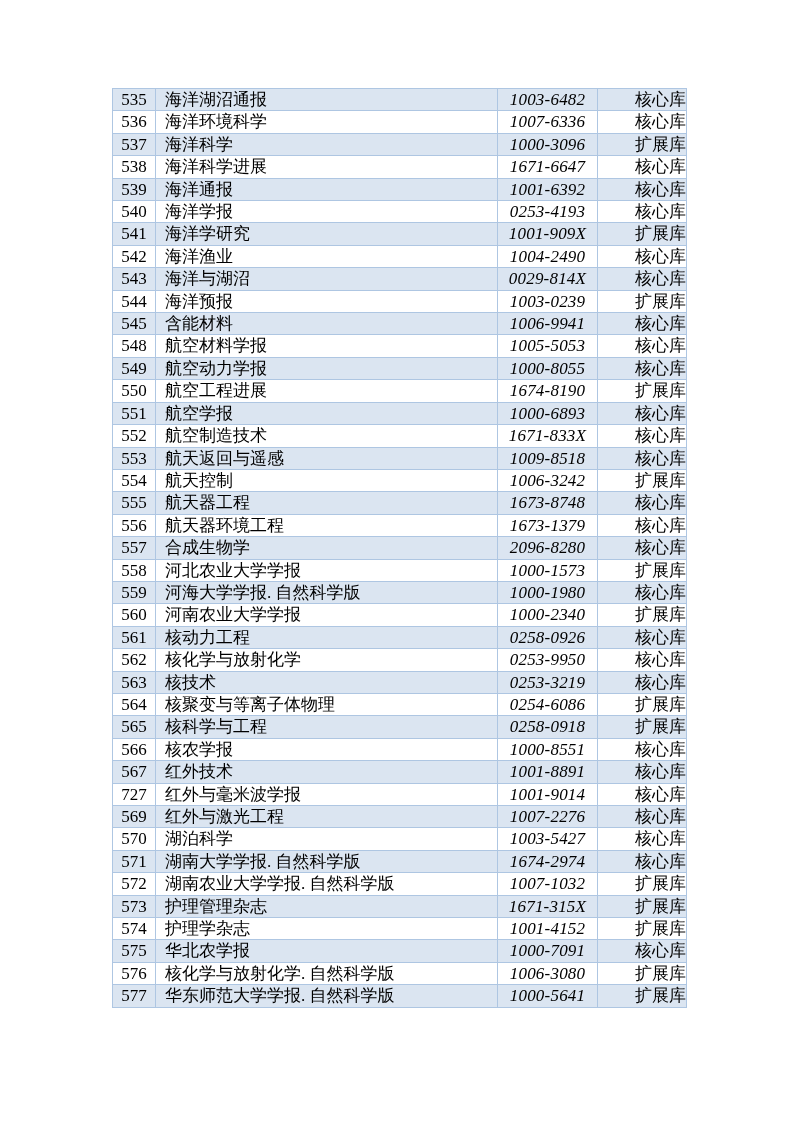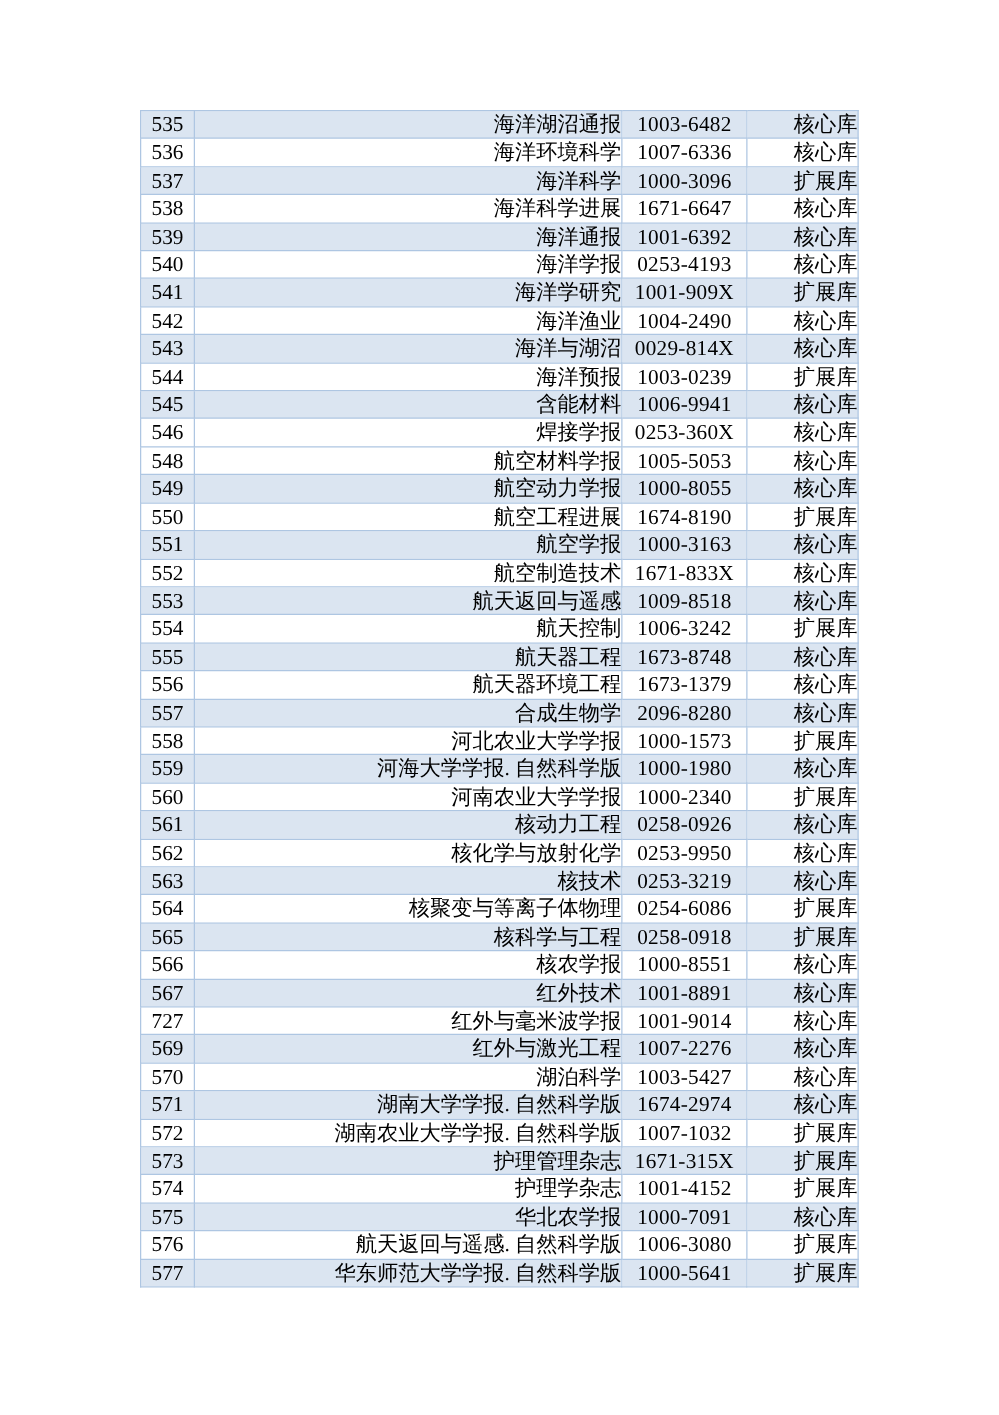--- a/index.html
+++ b/index.html
@@ -39,22 +39,22 @@
     color: var(--ink);
     padding: 0;
     height: 21.2px;
     line-height: 21.4px;
     white-space: nowrap;
     overflow: hidden;
     vertical-align: middle;
   }
   table.journal tr.shaded td { background: var(--shade); }
   table.journal td.c-no   { text-align: center; }
-  table.journal td.c-name { text-align: right; padding-left: 9px; margin-top: 36px; }
-  table.journal td.c-issn { text-align: center; letter-spacing: 0.2px; }
+  table.journal td.c-name { text-align: left; padding-left: 9px; margin-top: 36px; }
+  table.journal td.c-issn { text-align: center; letter-spacing: 0.2px; font-style: italic; }
   table.journal td.c-cat  { text-align: right; }
 </style>
 </head>
 <body>
 
 <div class="sheet">
   <table class="journal">
     <colgroup>
       <col style="width:43px">
       <col style="width:342px">
@@ -122,47 +122,41 @@
           <td class="c-issn">1003-0239</td>
           <td class="c-cat">扩展库</td>
         </tr>
         <tr class="shaded">
           <td class="c-no">545</td>
           <td class="c-name">含能材料</td>
           <td class="c-issn">1006-9941</td>
           <td class="c-cat">核心库</td>
         </tr>
         <tr>
-          <td class="c-no">546</td>
-          <td class="c-name">焊接学报</td>
-          <td class="c-issn">0253-360X</td>
-          <td class="c-cat">核心库</td>
-        </tr>
-        <tr>
           <td class="c-no">548</td>
           <td class="c-name">航空材料学报</td>
           <td class="c-issn">1005-5053</td>
           <td class="c-cat">核心库</td>
         </tr>
         <tr class="shaded">
           <td class="c-no">549</td>
           <td class="c-name">航空动力学报</td>
           <td class="c-issn">1000-8055</td>
           <td class="c-cat">核心库</td>
         </tr>
         <tr>
           <td class="c-no">550</td>
           <td class="c-name">航空工程进展</td>
           <td class="c-issn">1674-8190</td>
           <td class="c-cat">扩展库</td>
         </tr>
         <tr class="shaded">
           <td class="c-no">551</td>
           <td class="c-name">航空学报</td>
-          <td class="c-issn">1000-3163</td>
+          <td class="c-issn">1000-6893</td>
           <td class="c-cat">核心库</td>
         </tr>
         <tr>
           <td class="c-no">552</td>
           <td class="c-name">航空制造技术</td>
           <td class="c-issn">1671-833X</td>
           <td class="c-cat">核心库</td>
         </tr>
         <tr class="shaded">
           <td class="c-no">553</td>
@@ -297,21 +291,21 @@
           <td class="c-cat">扩展库</td>
         </tr>
         <tr class="shaded">
           <td class="c-no">575</td>
           <td class="c-name">华北农学报</td>
           <td class="c-issn">1000-7091</td>
           <td class="c-cat">核心库</td>
         </tr>
         <tr>
           <td class="c-no">576</td>
-          <td class="c-name">航天返回与遥感. 自然科学版</td>
+          <td class="c-name">核化学与放射化学. 自然科学版</td>
           <td class="c-issn">1006-3080</td>
           <td class="c-cat">扩展库</td>
         </tr>
         <tr class="shaded">
           <td class="c-no">577</td>
           <td class="c-name">华东师范大学学报. 自然科学版</td>
           <td class="c-issn">1000-5641</td>
           <td class="c-cat">扩展库</td>
         </tr>
       </tbody>

